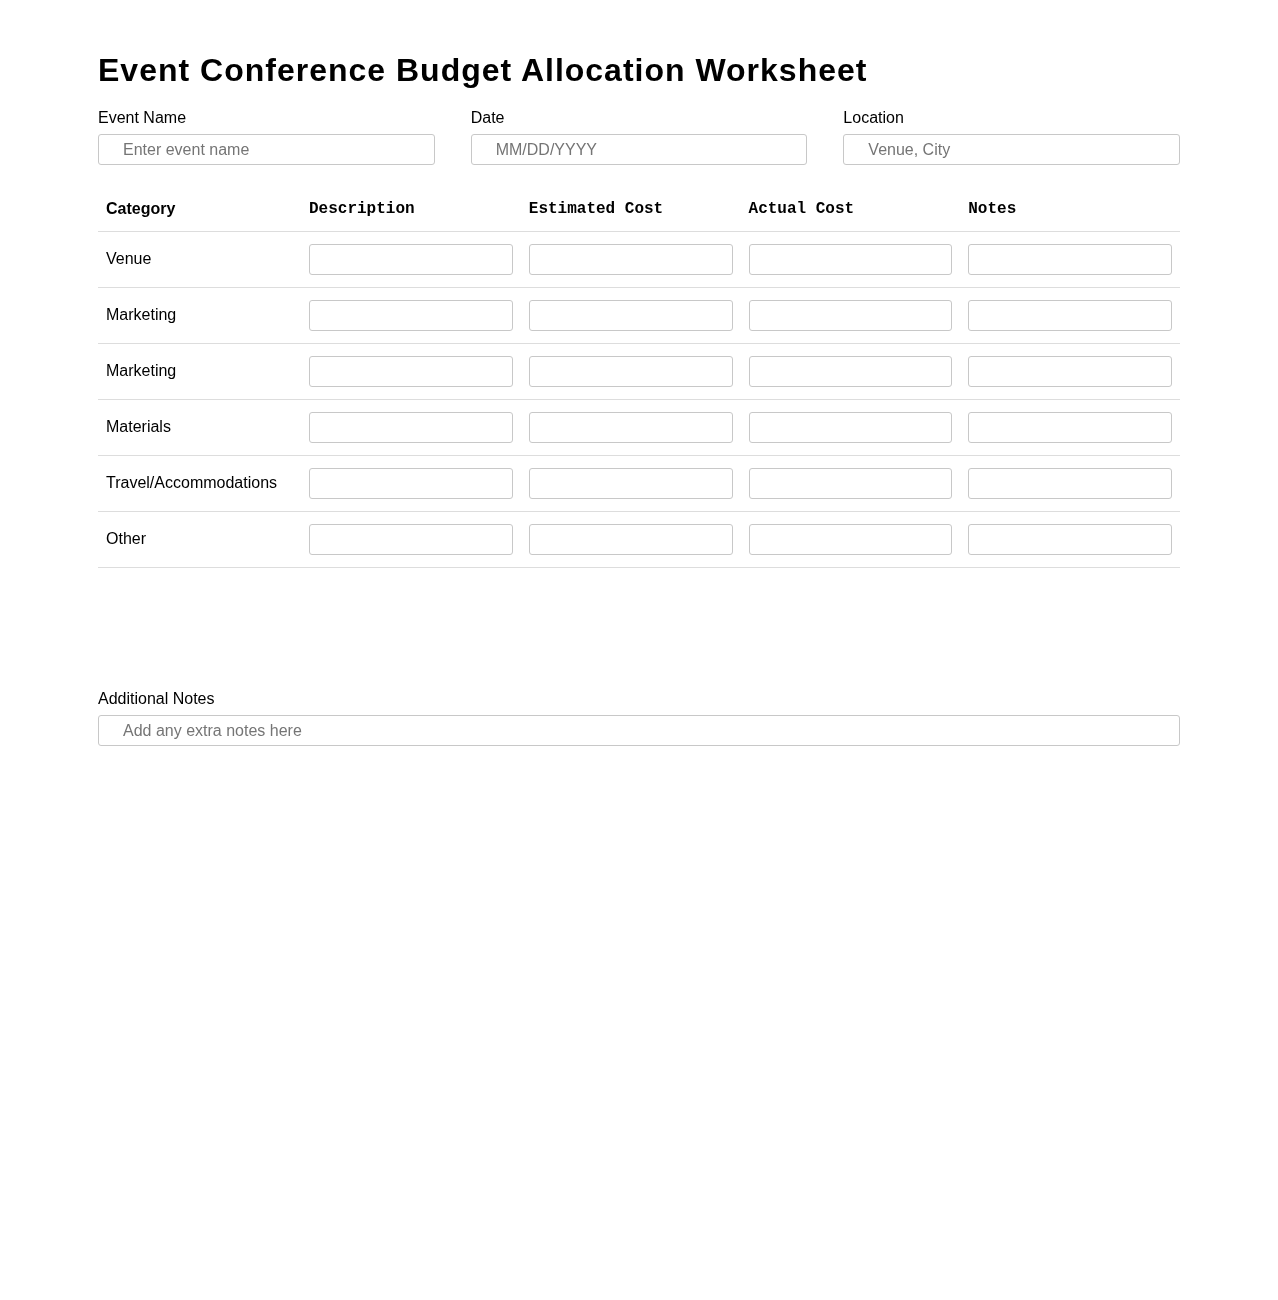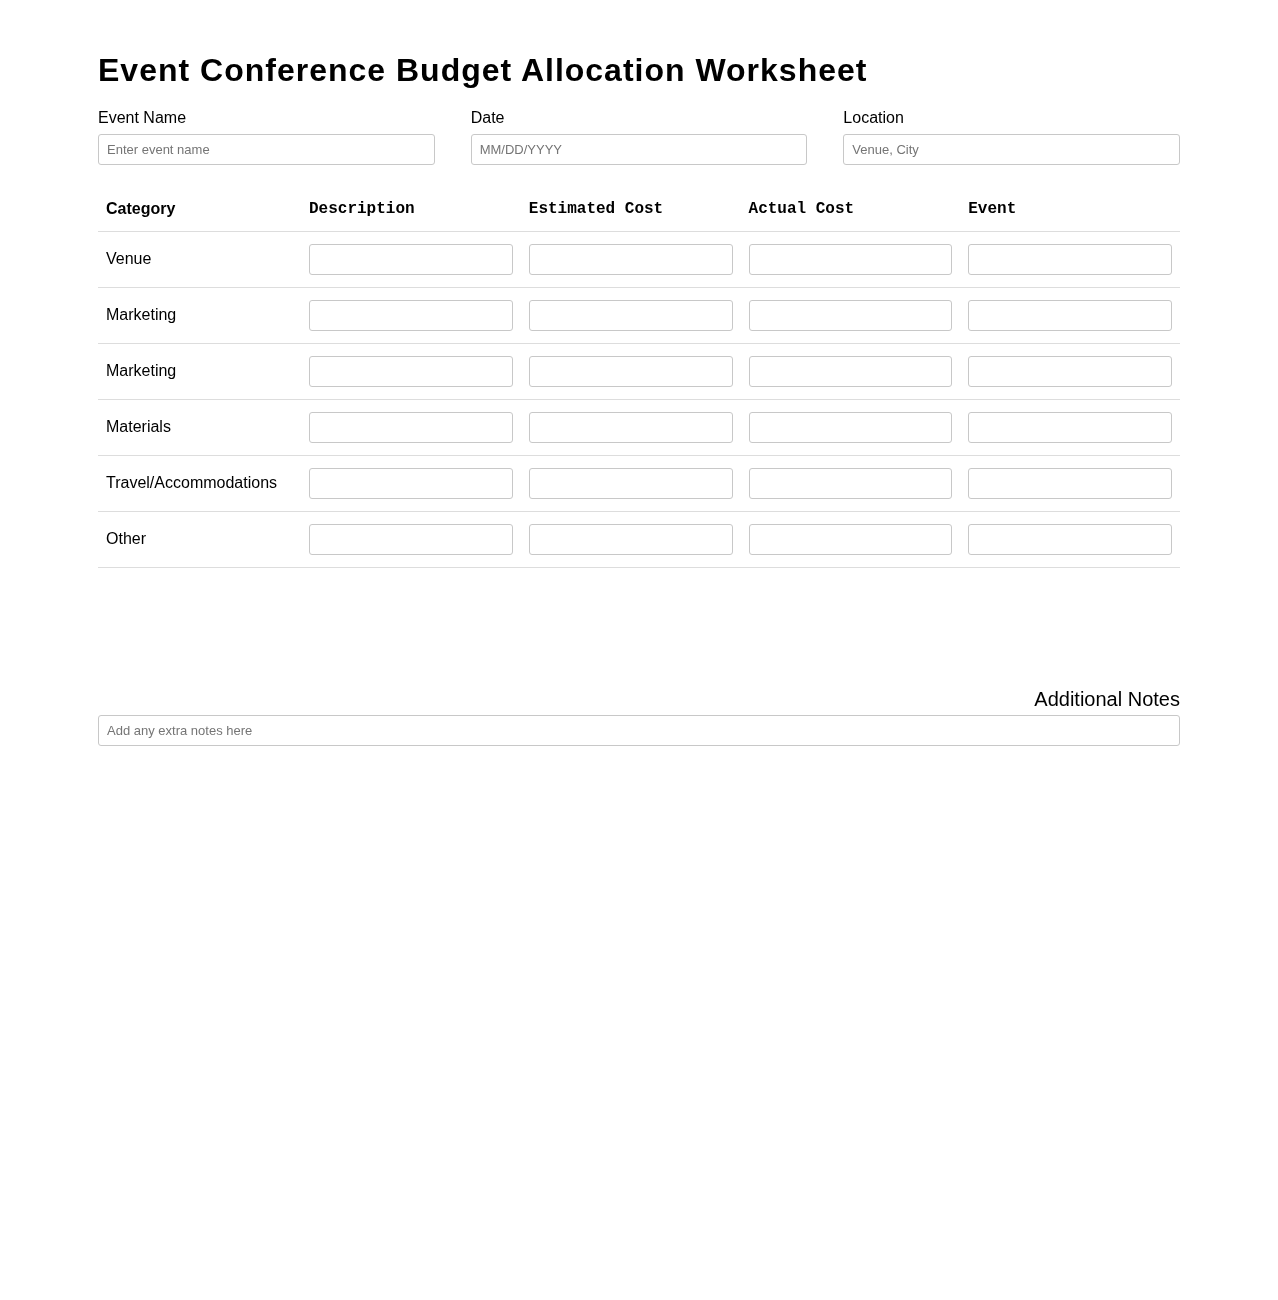--- a/index.html
+++ b/index.html
@@ -3,31 +3,31 @@
 <meta charset="utf-8">
 <style>
   * { box-sizing: border-box; }
   html, body { margin: 0; padding: 0; background: #ffffff; }
   body { font-family: "Liberation Sans", sans-serif; color: #000; width: 1278px; height: 1300px; position: relative; }
   .container { position: absolute; left: 98px; top: 0; width: 1082px; }
   h1 { margin: 0; position: absolute; top: 51px; left: 0; font-size: 32px; font-weight: bold; letter-spacing: 1px; line-height: 38px; white-space: nowrap; }
   .fields { position: absolute; top: 108px; left: 0; width: 1082px; display: flex; gap: 36px; }
   .field { flex: 1; }
   .field label { display: block; font-size: 16px; line-height: 20px; height: 26px; }
-  .field input, .notes-input { width: 100%; height: 31px; border: 1px solid #c8c8c8; border-radius: 3px; padding: 0 8px; font-family: "Liberation Sans", sans-serif; font-size: 13px; color: #333; background: #fff; }
+  .field input, .notes-input { width: 100%; height: 31px; border: 1px solid #c8c8c8; border-radius: 3px; padding: 0 24px; font-family: "Liberation Sans", sans-serif; font-size: 16px; color: #333; background: #fff; }
   input::placeholder { color: #757575; }
   table { position: absolute; top: 187px; left: 0; width: 1082px; border-collapse: collapse; }
   th { text-align: left; font-size: 16px; font-weight: bold; padding: 0 8px; height: 44px; border-bottom: 1px solid #ddd; }
   td { font-size: 16px; padding: 8px 8px; height: 56px; border-bottom: 1px solid #ddd; }
   td input { width: 100%; height: 31px; border: 1px solid #c8c8c8; border-radius: 3px; padding: 0 8px; background: #fff; }
   tr.total td { height: 43px; font-weight: bold; }
   .col-cat { width: 203px; }
   .col-other { width: 220px; font-family: Liberation Mono, monospace; }
   .add-notes { position: absolute; top: 689px; left: 0; width: 1082px; }
-  .add-notes label { display: block; font-size: 20px; line-height: 20px; height: 26px; text-align: right; }
+  .add-notes label { display: block; font-size: 16px; line-height: 20px; height: 26px; }
 </style>
 </head>
 <body>
 
 <div class="container">
   <h1>Event Conference Budget Allocation Worksheet</h1>
 
   <div class="fields">
     <div class="field">
       <label>Event Name</label>
@@ -43,21 +43,21 @@
     </div>
   </div>
 
   <table>
     <thead>
       <tr>
         <th class="col-cat">Category</th>
         <th class="col-other">Description</th>
         <th class="col-other">Estimated Cost</th>
         <th class="col-other">Actual Cost</th>
-        <th class="col-other">Event</th>
+        <th class="col-other">Notes</th>
       </tr>
     </thead>
     <tbody>
       <tr>
         <td>Venue</td>
         <td><input type="text" style=""></td>
         <td><input type="text" style=""></td>
         <td><input type="text" style=""></td>
         <td><input type="text" style=""></td>
       </tr>

